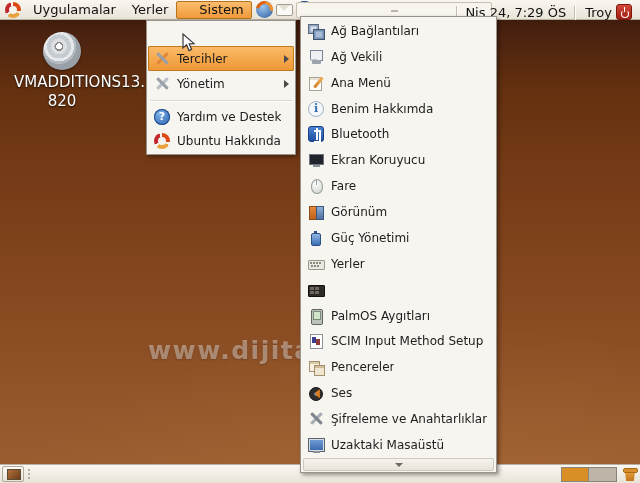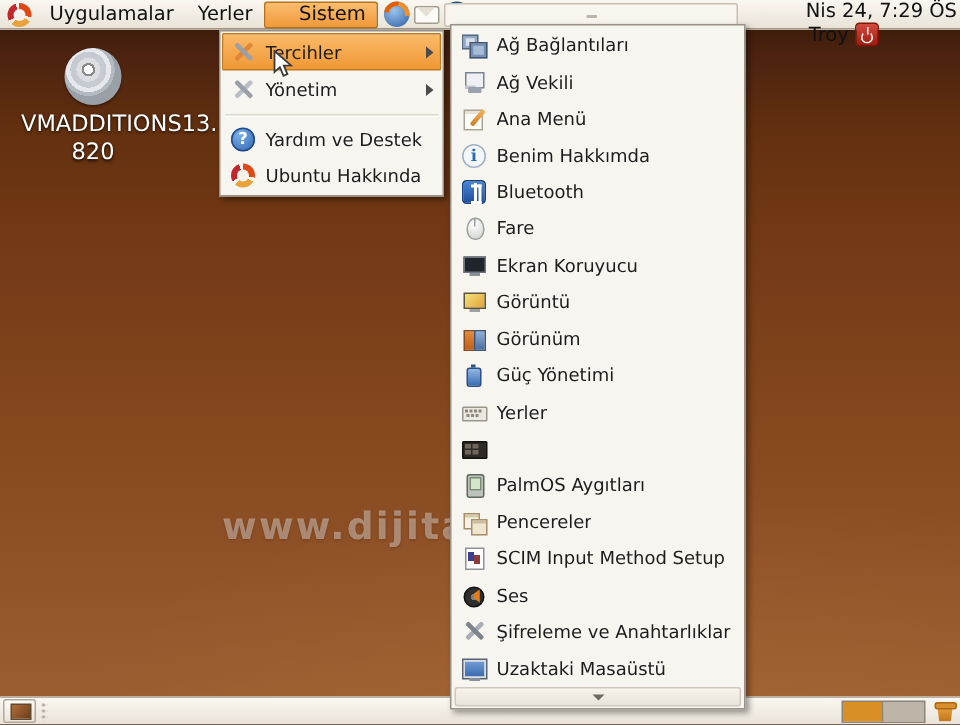--- a/index.html
+++ b/index.html
@@ -46,21 +46,21 @@
   .pmenu.active{
     background:linear-gradient(#fbbd6d,#f0993a);
     border:1px solid #b5731d;padding:0 7px 1px 22px;
   }
   .launchers{display:flex;align-items:center;gap:3px;margin-left:4px;}
   .tray-box{
     position:absolute;left:296px;top:2px;width:196px;height:16px;
     background:#f8f5ee;border:1px solid #c7c0b1;border-radius:2px;
   }
   .tray-box::after{content:"";position:absolute;left:50%;top:7px;width:7px;height:2px;margin-left:-3px;background:#bdb6a8;}
-  .clock-area{position:absolute;right:0;top:0;height:20px;display:flex;align-items:flex-start;flex-direction:column;}
+  .clock-area{position:absolute;right:0;top:0;height:20px;display:flex;align-items:flex-end;}
   .vsep{width:1px;height:14px;background:#c4bdae;box-shadow:1px 0 0 #fff;margin:0 6px;}
   .clock{white-space:nowrap;padding:0 2px;}
   .user-item{display:flex;align-items:center;gap:4px;padding:0 4px;}
   .handle{width:5px;height:13px;margin:0 3px;
     background:radial-gradient(circle,#b3ab9c 35%,transparent 40%);
     background-size:4px 4px;}
   .sd-btn{width:22px;height:16px;border:1px solid #b1aa9b;border-radius:2px;
     background:linear-gradient(#fdfbf6,#eae4d8);display:flex;align-items:center;justify-content:center;}
   .spacer{flex:1;}
   .ws-switcher{display:flex;border:1px solid #8a8478;height:15px;margin-right:5px;}
@@ -75,21 +75,21 @@
   .sys-menu{left:146px;top:20px;width:150px;}
   .sub-menu{left:300px;top:16px;width:197px;height:457px;z-index:11;}
   .sub-items{flex:1;display:flex;flex-direction:column;overflow:hidden;}
   .mi{display:flex;align-items:center;gap:7px;padding:0 5px 0 6px;white-space:nowrap;}
   .sys-menu .mi{height:25px;}
   .sys-menu .mi.small{height:24px;}
   .sub-menu .mi{flex:1;min-height:0;}
   .mi .lbl{font-size:12px;color:#1c1c1c;overflow:hidden;}
   .mi.active{
     background:linear-gradient(#fbba68,#ef9836);
-    border:1px solid #c07a1e;border-radius:1px;padding:0 4px 0 5px;
+    border:1px solid #c07a1e;border-radius:1px;padding:0 4px 0 5px;margin-top:24px;
   }
   .mi .arrow{margin-left:auto;width:0;height:0;
     border-top:4px solid transparent;border-bottom:4px solid transparent;border-left:5px solid #4a4a4a;}
   .msep{height:1px;background:#ddd8cd;box-shadow:0 1px 0 #fff;margin:4px 2px;}
   .scrollbar-down{
     height:13px;margin:0 1px 0 1px;background:linear-gradient(#f6f3ec,#e9e4d9);
     border:1px solid #cfc9bc;border-radius:2px;display:flex;align-items:center;justify-content:center;
   }
   .chev-down{width:0;height:0;border-left:4px solid transparent;border-right:4px solid transparent;border-top:4px solid #6e6a60;}
   
@@ -319,57 +319,53 @@
         </div>
         <div class="mi">
           <span class="ic about-me-icon"></span>
           <span class="lbl">Benim Hakkımda</span>
         </div>
         <div class="mi">
           <span class="ic bluetooth-icon"></span>
           <span class="lbl">Bluetooth</span>
         </div>
         <div class="mi">
+          <span class="ic screensaver-icon"></span>
+          <span class="lbl">Ekran Koruyucu</span>
+        </div>
+        <div class="mi">
           <span class="ic mouse-icon"></span>
           <span class="lbl">Fare</span>
         </div>
         <div class="mi">
-          <span class="ic screensaver-icon"></span>
-          <span class="lbl">Ekran Koruyucu</span>
-        </div>
-        <div class="mi">
-          <span class="ic display-icon"></span>
-          <span class="lbl">Görüntü</span>
-        </div>
-        <div class="mi">
           <span class="ic appearance-icon"></span>
           <span class="lbl">Görünüm</span>
         </div>
         <div class="mi">
           <span class="ic power-management-icon"></span>
           <span class="lbl">Güç Yönetimi</span>
         </div>
         <div class="mi">
           <span class="ic keyboard-icon"></span>
           <span class="lbl">Yerler</span>
         </div>
         <div class="mi">
           <span class="ic keyboard-shortcuts-icon"></span>
         </div>
         <div class="mi">
           <span class="ic palmos-devices-icon"></span>
           <span class="lbl">PalmOS Aygıtları</span>
         </div>
         <div class="mi">
+          <span class="ic scim-input-method-icon"></span>
+          <span class="lbl">SCIM Input Method Setup</span>
+        </div>
+        <div class="mi">
           <span class="ic windows-icon"></span>
           <span class="lbl">Pencereler</span>
-        </div>
-        <div class="mi">
-          <span class="ic scim-input-method-icon"></span>
-          <span class="lbl">SCIM Input Method Setup</span>
         </div>
         <div class="mi">
           <span class="ic sound-icon"></span>
           <span class="lbl">Ses</span>
         </div>
         <div class="mi">
           <span class="ic encryption-keyrings-icon"></span>
           <span class="lbl">Şifreleme ve Anahtarlıklar</span>
         </div>
         <div class="mi">

